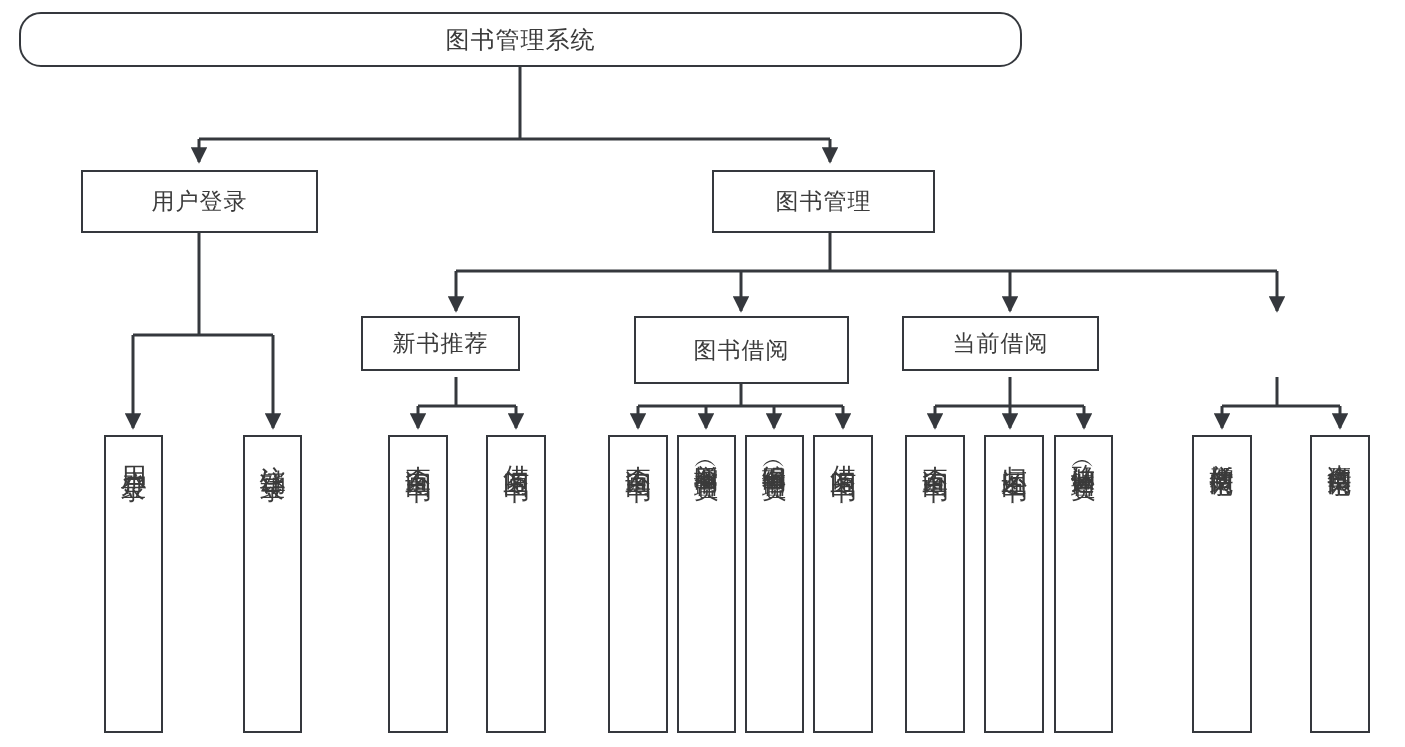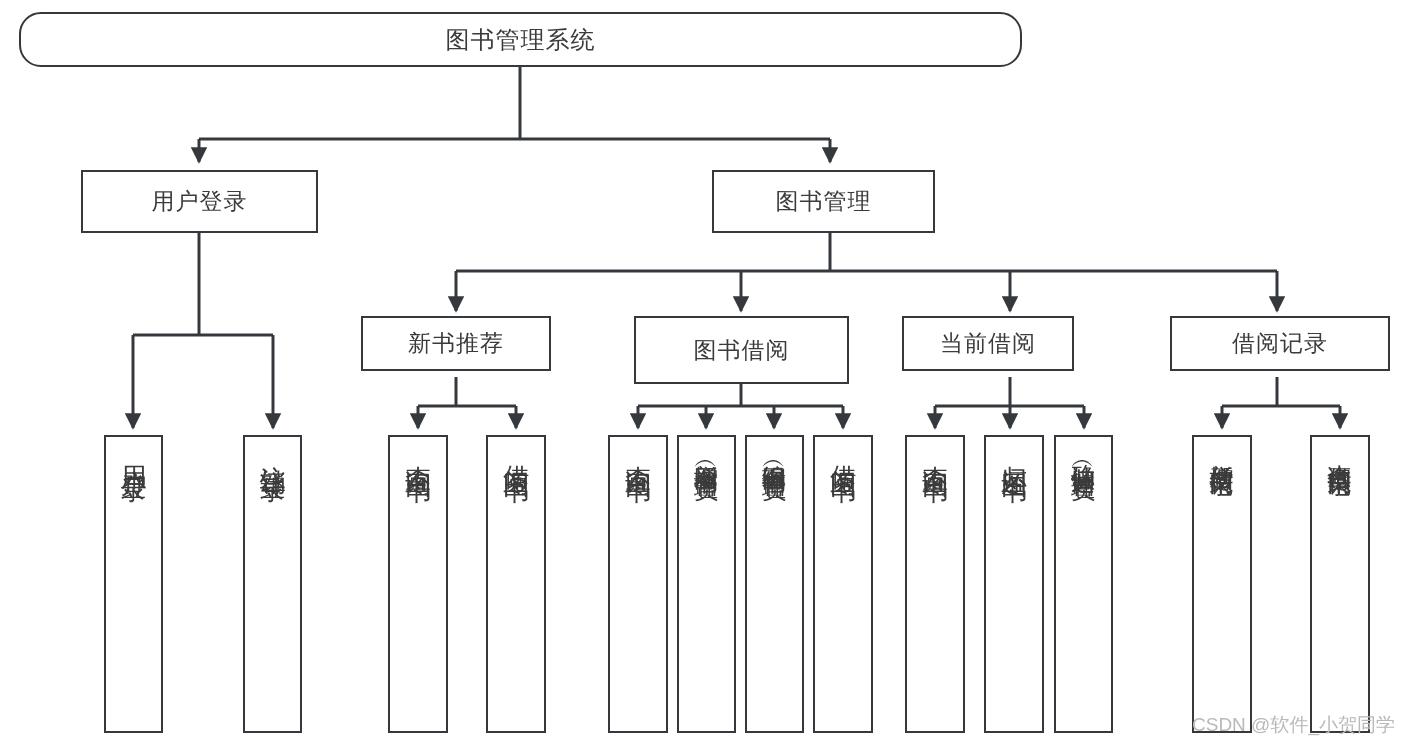--- a/index.html
+++ b/index.html
@@ -118,31 +118,28 @@
     <span class="lbl">图书管理系统</span>
   </div>
 
   <div class="node h" style="left:81px;top:170px;width:237px;height:63px;">
     <span class="lbl">用户登录</span>
   </div>
   <div class="node h" style="left:712px;top:170px;width:223px;height:63px;">
     <span class="lbl">图书管理</span>
   </div>
 
-  <div class="node h" style="left:361px;top:316px;width:190px;height:55px;">
+  <div class="node h" style="left:361px;top:316px;width:159px;height:55px;">
     <span class="lbl">新书推荐</span>
   </div>
   <div class="node h" style="left:634px;top:316px;width:215px;height:68px;">
     <span class="lbl">图书借阅</span>
   </div>
-  <div class="node h" style="left:902px;top:316px;width:172px;height:55px;">
+  <div class="node h" style="left:902px;top:316px;width:197px;height:55px;">
     <span class="lbl">当前借阅</span>
-  </div>
-  <div class="node h" style="left:1170px;top:316px;width:220px;height:55px;">
-    <span class="lbl">借阅记录</span>
   </div>
 
   <div class="node v" style="left:104px;top:435px;width:59px;height:298px;">
     <span class="lbl">用户登录</span>
   </div>
   <div class="node v" style="left:243px;top:435px;width:59px;height:298px;">
     <span class="lbl">注销登录</span>
   </div>
 
   <div class="node v" style="left:388px;top:435px;width:60px;height:298px;">
@@ -175,15 +172,14 @@
     <span class="lbl">确认归还（管理员）</span>
   </div>
 
   <div class="node v small" style="left:1192px;top:435px;width:60px;height:298px;">
     <span class="lbl">新增借阅记录</span>
   </div>
   <div class="node v small" style="left:1310px;top:435px;width:60px;height:298px;">
     <span class="lbl">查询借阅记录</span>
   </div>
 
-  <div class="watermark">CSDN @软件_小贺同学</div>
 
 </div>
 
 </body></html>

